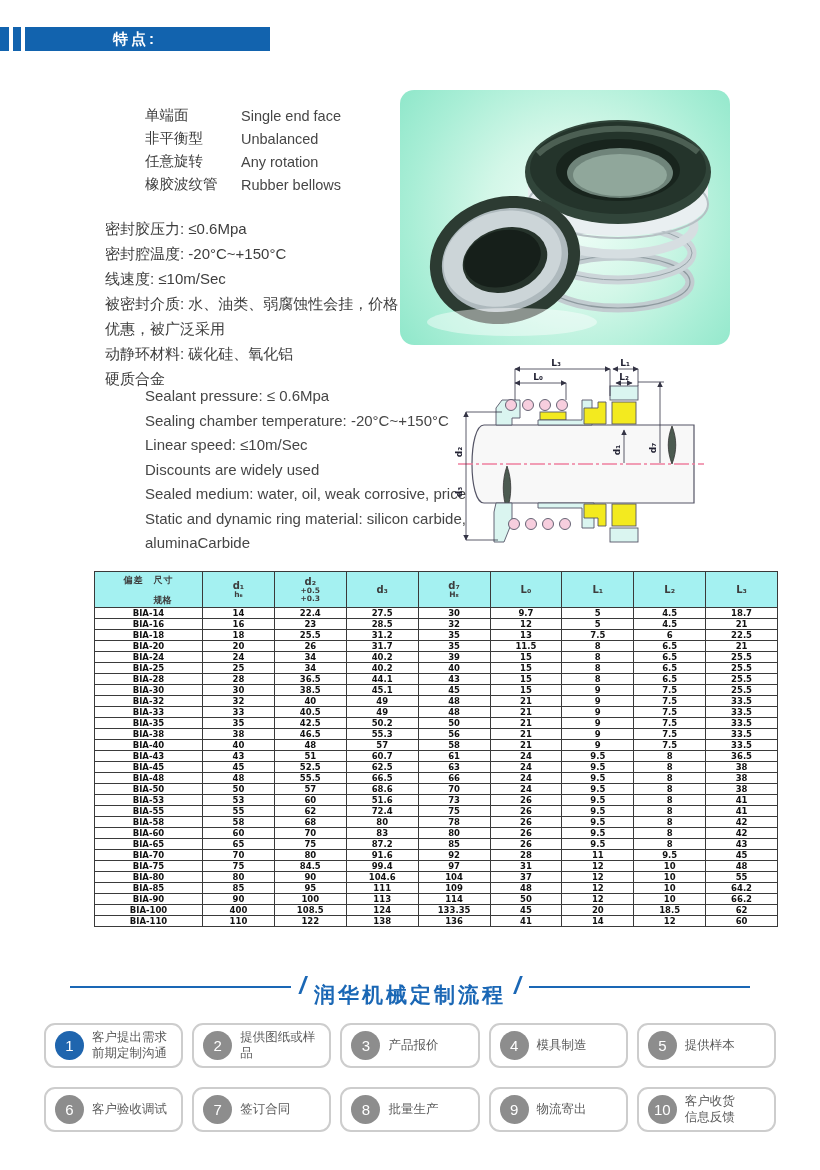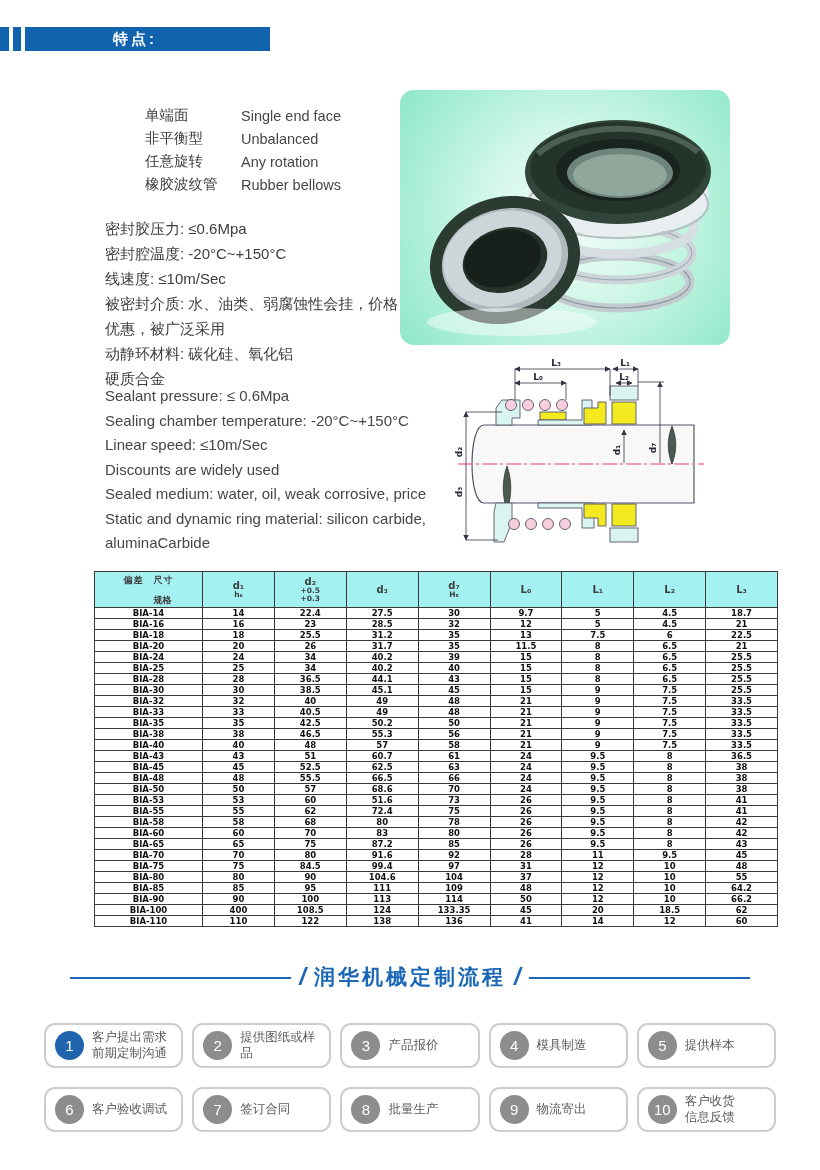--- a/index.html
+++ b/index.html
@@ -17,21 +17,21 @@
   
   .features { position:absolute; left:105px; top:104px; }
   .feature-row { display:flex; height:23px; align-items:center;margin-left:40px; }
   .f-zh { width:96px; font-size:14.5px; }
   .f-en { font-size:14.5px; color:#464646; }
 
   
   .specs-zh { position:absolute; left:105px; top:216px; font-size:15px; }
   .specs-zh .spec-line { height:25px; line-height:25px; }
   .specs-en { position:absolute; left:105px; top:384px; font-size:15px; color:#464646; }
-  .specs-en .spec-line { height:24.5px; line-height:24.5px; }
+  .specs-en .spec-line { height:24.5px; line-height:24.5px;margin-left:40px; }
 
   
   .photo { position:absolute; left:400px; top:90px; width:330px; height:255px; border-radius:14px;
            background:radial-gradient(circle at 52% 50%, #f2fef9 0%, #d3f7e8 40%, #a9eed6 75%, #8fe7ca 100%); }
   .photo svg { display:block; width:100%; height:100%; }
 
   
   .diagram { position:absolute; left:452px; top:356px; width:255px; height:208px; }
   .diagram svg { display:block; width:100%; height:100%; }
   .dim-label { font-family:"DejaVu Sans",sans-serif; font-size:9px; font-weight:bold; fill:#223; }
@@ -48,21 +48,21 @@
   .corner-bottom { font-size:9px; margin-top:7px;padding-left:28px; }
   .h1 { font-size:10px; line-height:10px; }
   .h2 { font-size:7.5px; line-height:8px; font-weight:bold; }
   .h3 { font-size:7.5px; line-height:8px; font-weight:bold; }
   table.spec tbody td { height:11px; line-height:10px; font-size:8.5px; font-weight:bold; color:#111; background:#fff; }
 
   
   .process-title { position:absolute; left:70px; right:70px; top:963px; display:flex; align-items:center; gap:8px; }
   .pt-line { flex:1; border-top:2px solid; margin-top:2px; }
   .pt-slash { font-size:24px; font-weight:bold; font-style:italic; line-height:1; }
-  .pt-text { font-size:21px; font-weight:bold; letter-spacing:3px; }
+  .pt-text { font-size:21px; font-weight:bold; letter-spacing:3px;margin-top:18px; }
 
   
   .steps { position:absolute; left:44px; top:1023px; width:732px; display:grid;
            grid-template-columns:repeat(5,1fr); gap:19px 9px; }
   .step { height:45px; border:2px solid #cdcdcd; border-radius:11px; background:#fff;
           display:flex; align-items:center; gap:8px; padding:0 4px 0 9px; }
   .step-num { flex:none; width:29px; height:29px; border-radius:50%; color:#fff;
               display:flex; align-items:center; justify-content:center; font-size:15px; }
   .step-label { font-size:12.5px; color:#5a5a5a; line-height:1.25; white-space:pre-line; }
 </style>

